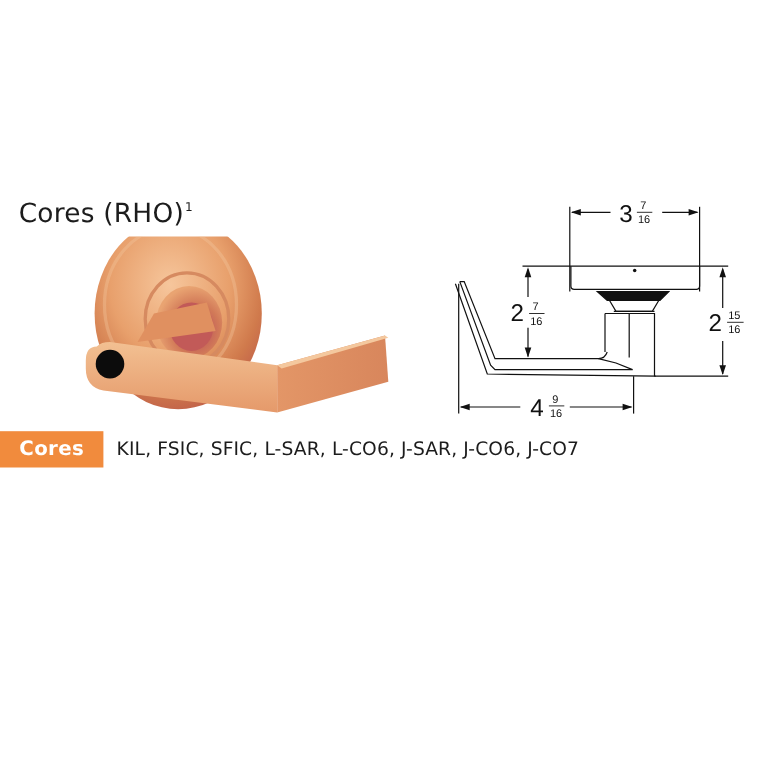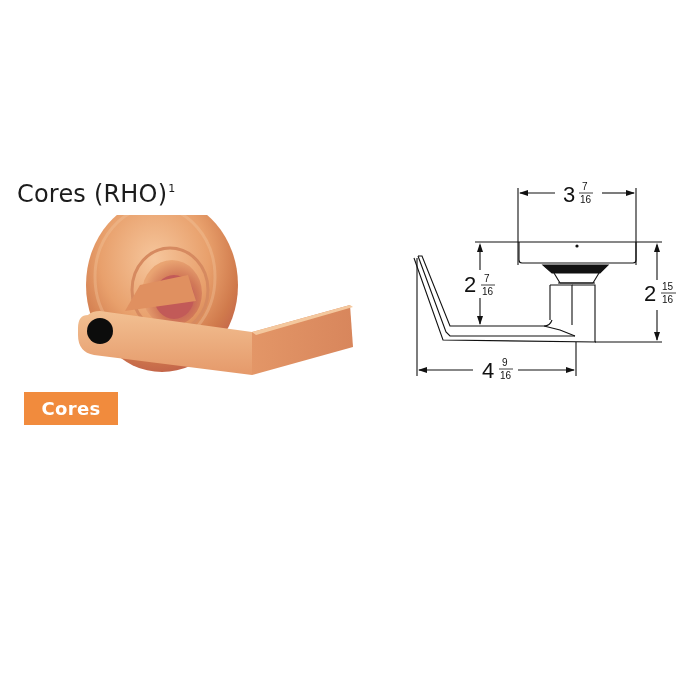--- a/index.html
+++ b/index.html
@@ -1,21 +1,21 @@
 <!DOCTYPE html>
 <html><head>
 <meta charset="utf-8">
 <style>
   html, body { margin: 0; padding: 0; background: #ffffff; }
   body { width: 700px; height: 700px; position: relative; overflow: hidden; font-family: "DejaVu Sans", sans-serif; color: #1c1c1c; }
   .title { position: absolute; left: 17px; top: 180px; font-size: 24px; letter-spacing: 0.2px; font-weight: 400; }
   .title sup { font-size: 11px; vertical-align: top; position: relative; top: 2px; margin-left: 1px; }
   .product { position: absolute; left: 70px; top: 215px; width: 300px; height: 170px; }
   .diagram { position: absolute; left: 400px; top: 170px; width: 290px; height: 220px; }
-  .cores-row { position: absolute; left: 24px; top: 392px; height: 33px; display: flex; align-items: center; }
+  .cores-row { position: absolute; left: 0; top: 392px; height: 33px; display: flex; align-items: center; }
   .cores-badge { background: #f18b3d; color: #fff; font-weight: 700; font-size: 18px; height: 33px; width: 94px; display: flex; align-items: center; justify-content: center; letter-spacing: 0.3px; }
   .cores-list { margin-left: 12px; font-size: 17px; color: #1c1c1c; letter-spacing: 0.1px; }
   .dim-text { font-family: "Liberation Sans", sans-serif; fill: #111; }
 </style>
 </head>
 <body>
 
 <div class="title"><span>Cores (RHO)</span><sup>1</sup></div>
 
 <svg class="product" viewBox="0 0 300 170" xmlns="http://www.w3.org/2000/svg">
@@ -136,13 +136,14 @@
   <g>
     <text class="dim-text" x="82" y="208" font-size="22">4</text>
     <text class="dim-text" x="102" y="196" font-size="10">9</text>
     <line x1="99" y1="199" x2="113" y2="199" stroke="#111" stroke-width="0.8"></line>
     <text class="dim-text" x="100" y="209" font-size="10">16</text>
   </g>
 </svg>
 
 <div class="cores-row">
   <div class="cores-badge">Cores</div>
+  <div class="cores-list">KIL, FSIC, SFIC, L-SAR, L-CO6, J-SAR, J-CO6, J-CO7</div>
 </div>
 
 </body></html>

